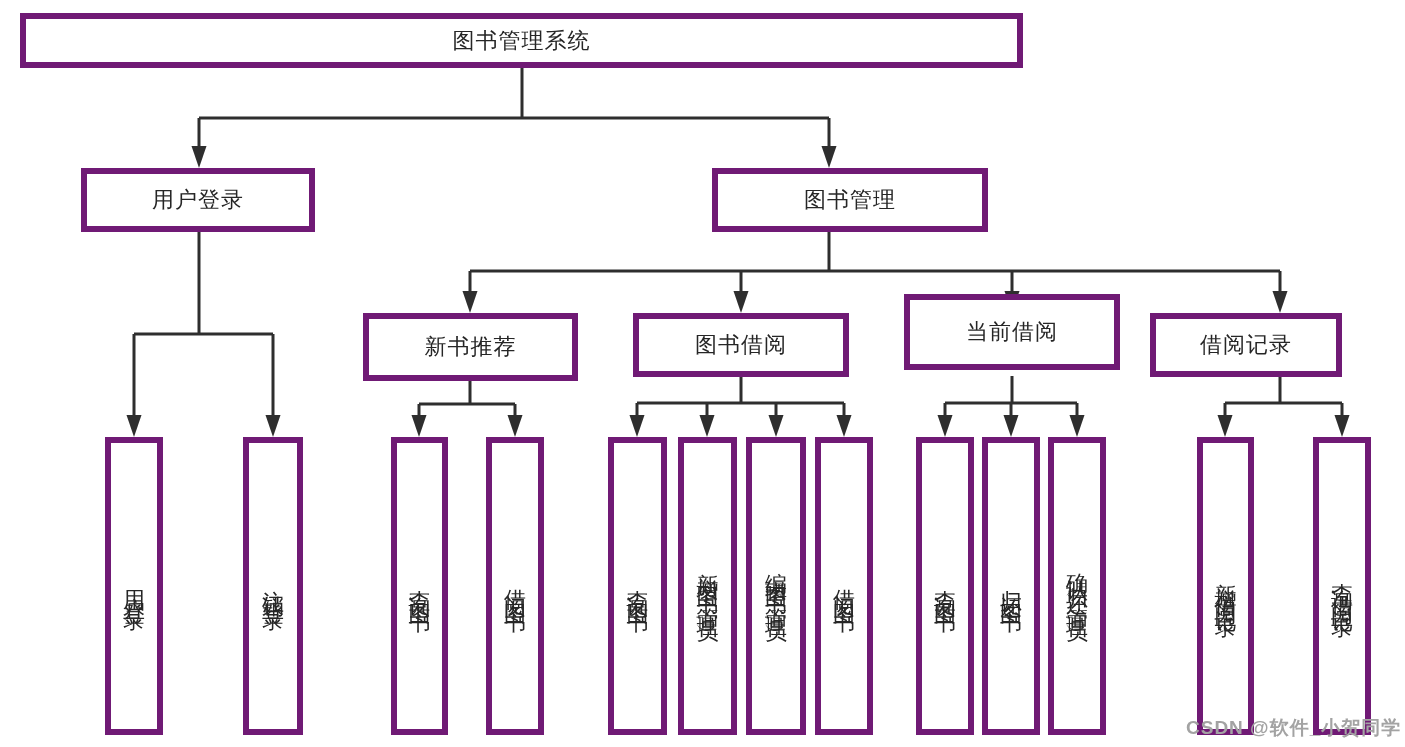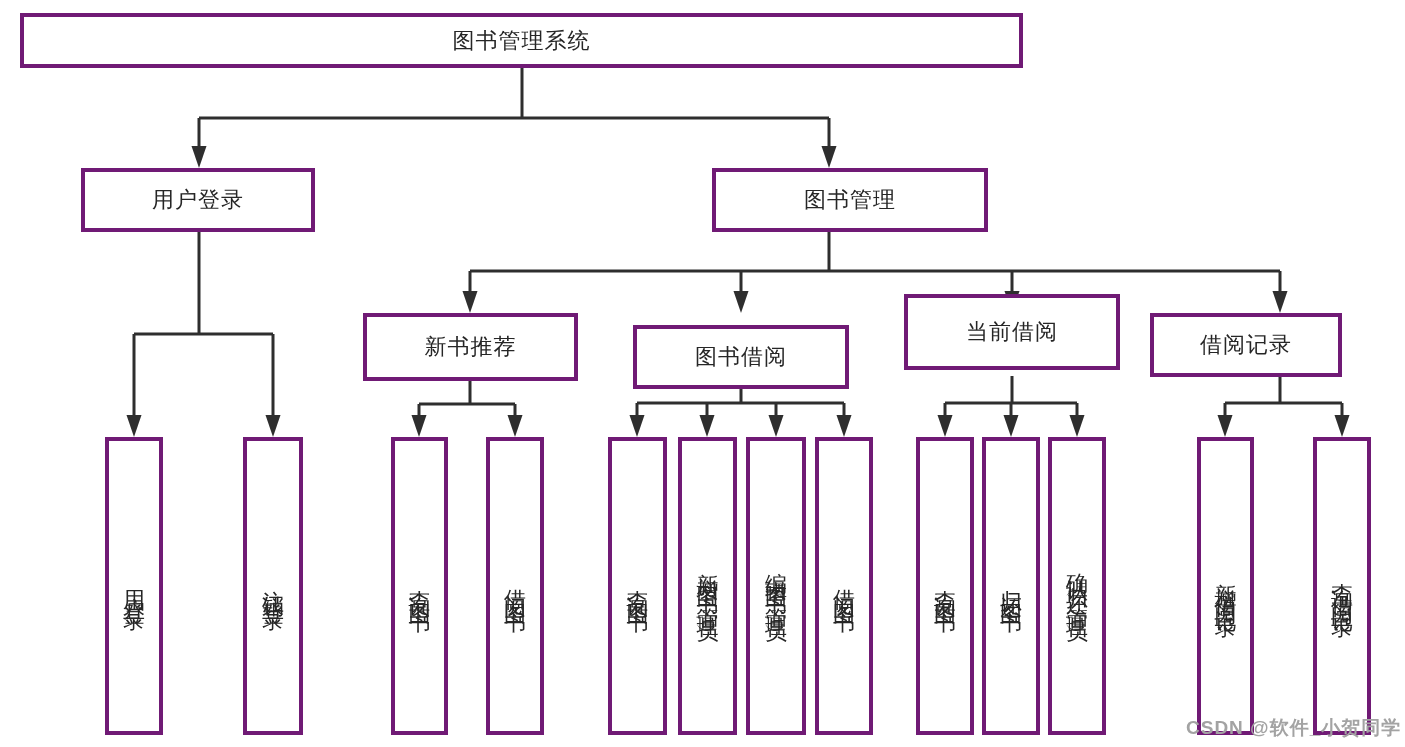--- a/index.html
+++ b/index.html
@@ -6,21 +6,21 @@
   .canvas{
     position:relative;
     width:1405px;height:747px;
     background:#ffffff;
     font-family:"Liberation Sans", sans-serif;
     overflow:hidden;
   }
   .wires{position:absolute;left:0;top:0;width:1405px;height:747px;}
   .node{
     position:absolute;box-sizing:border-box;
-    border:4px solid #701a75;background:#ffffff;
+    border:6px solid #701a75;background:#ffffff;
     display:flex;align-items:center;justify-content:center;
     color:#262626;z-index:2;
   }
   .node .hlabel{
     font-size:22px;letter-spacing:1px;white-space:nowrap;
   }
   .node .vlabel{
     writing-mode:vertical-rl;text-orientation:mixed;
     font-size:22px;letter-spacing:7px;line-height:1.1;white-space:nowrap;
   }
@@ -81,21 +81,21 @@
   <div class="node" style="left:81px;top:168px;width:234px;height:64px">
     <span class="hlabel">用户登录</span>
   </div>
   <div class="node" style="left:712px;top:168px;width:276px;height:64px">
     <span class="hlabel">图书管理</span>
   </div>
 
   <div class="node" style="left:363px;top:313px;width:215px;height:68px">
     <span class="hlabel">新书推荐</span>
   </div>
-  <div class="node" style="left:633px;top:325px;width:216px;height:64px">
+  <div class="node" style="left:633px;top:313px;width:216px;height:64px">
     <span class="hlabel">图书借阅</span>
   </div>
   <div class="node" style="left:904px;top:294px;width:216px;height:76px">
     <span class="hlabel">当前借阅</span>
   </div>
   <div class="node" style="left:1150px;top:313px;width:192px;height:64px">
     <span class="hlabel">借阅记录</span>
   </div>
 
   <div class="node" style="left:105px;top:437px;width:58px;height:298px">

